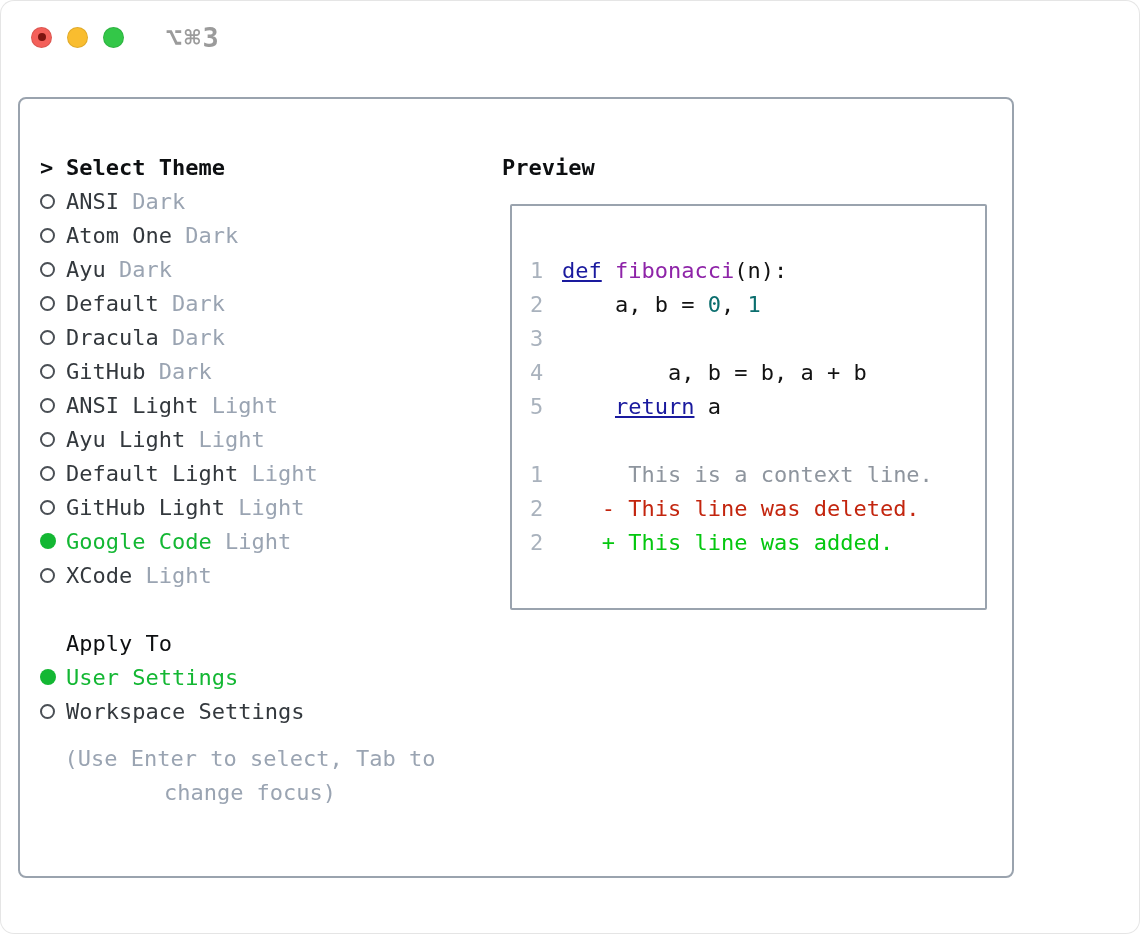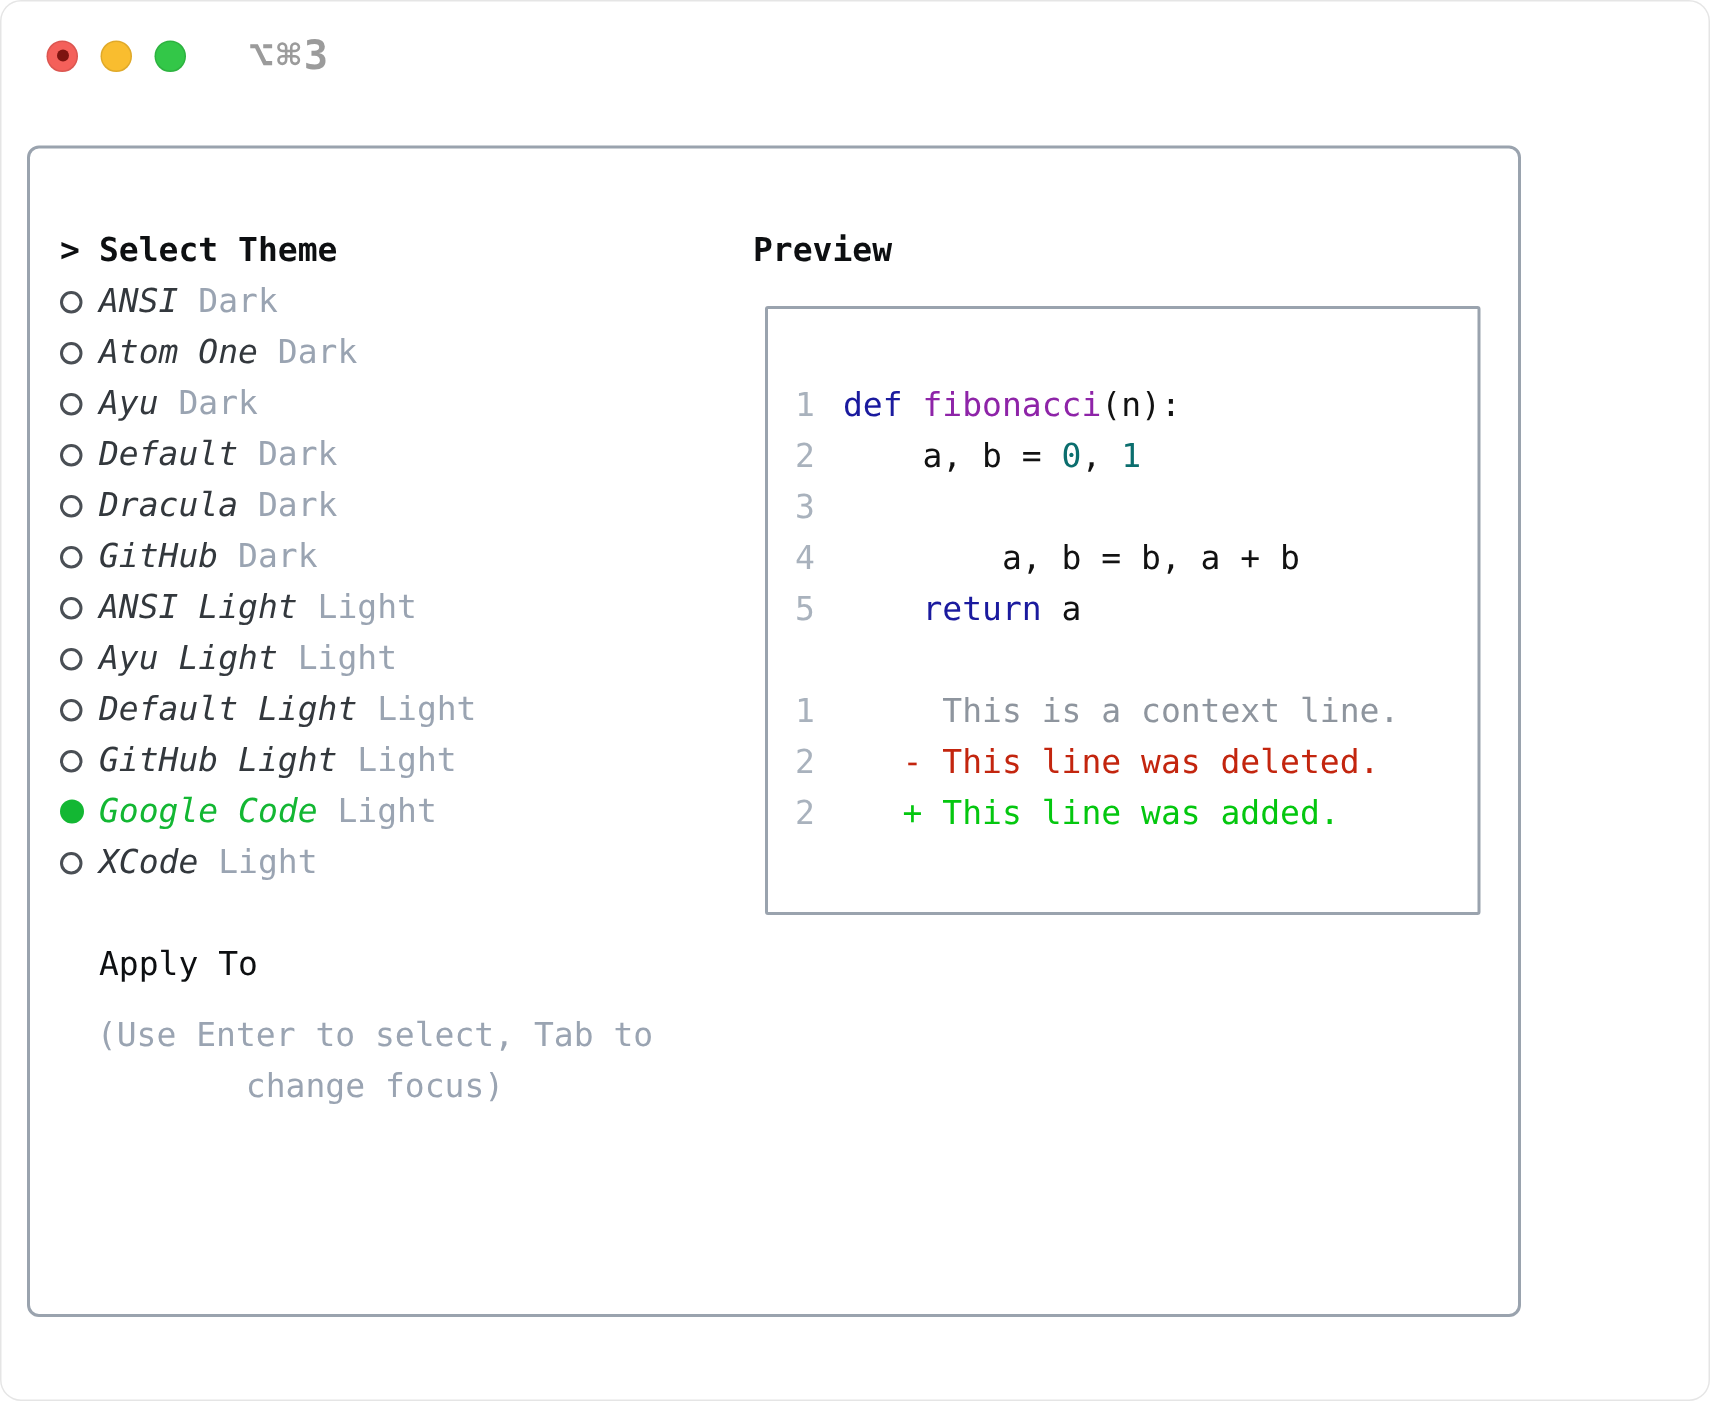--- a/index.html
+++ b/index.html
@@ -35,36 +35,36 @@
     border:2px solid var(--border-gray);border-radius:8px;background:#fff;
   }
   .col-left{position:absolute;left:20px;top:51px;width:430px;}
   .col-right{position:absolute;left:482px;top:51px;width:500px;}
   .row{display:flex;align-items:center;height:34px;font-size:22px;white-space:pre;}
   .marker{display:inline-flex;width:26px;flex:0 0 26px;align-items:center;}
   .radio{width:15px;height:15px;border-radius:50%;border:2px solid #4a4f55;display:inline-block;}
   .radio.sel{border:none;background:var(--accent-green);width:16px;height:16px;}
   .hdr-prefix{color:var(--heading-black);font-weight:bold;font-size:22px;}
   .hdr-label{color:var(--heading-black);font-weight:bold;}
-  .item-name{color:var(--text-dark);font-style:italic;}
+  .item-name{color:var(--text-dark);}
   .item-variant{color:var(--muted-gray);}
   .item.sel .item-name{color:var(--accent-green);}
   .section-gap{height:34px;}
   .apply-label{color:var(--heading-black);}
   .hint{margin-top:14px;color:var(--muted-gray);font-size:22px;line-height:34px;width:420px;text-align:center;}
   
   .preview-title{height:34px;display:flex;align-items:center;font-size:22px;font-weight:bold;color:var(--heading-black);text-align:right;}
   .preview-box{
     margin-left:8px;margin-top:20px;width:477px;height:406px;
     border:2px solid var(--border-gray);border-radius:2px;background:#fff;
     padding:47px 14px 0 18px;overflow:hidden;
   }
   .crow{display:flex;height:34px;align-items:center;font-size:22px;white-space:pre;}
   .ln{display:inline-block;width:32px;flex:0 0 32px;color:var(--line-number-gray);}
-  .tok-kw{color:var(--keyword-blue);}
+  .tok-kw{color:var(--keyword-blue);text-decoration:underline;}
   .tok-fn{color:var(--function-purple);}
   .tok-lit{color:var(--literal-teal);}
   .tok-pl{color:#121212;}
   .tok-ctx{color:var(--context-gray);text-align:center;}
   .tok-del{color:var(--deleted-red);}
   .tok-add{color:var(--added-green);}
 </style>
 </head>
 <body>
 
@@ -102,20 +102,24 @@
           <div class="row item"><span class="marker"><span class="radio"></span></span><span class="item-name">XCode</span><span class="item-variant"> Light</span></div>
         </div>
 
       <div class="section-gap"></div>
 
       <div class="row">
         <span class="marker"></span>
         <span class="apply-label">Apply To</span>
       </div>
 
+      <div id="apply-list">
+          <div class="row item sel"><span class="marker"><span class="radio sel"></span></span><span class="item-name">User Settings</span></div>
+          <div class="row item"><span class="marker"><span class="radio"></span></span><span class="item-name">Workspace Settings</span></div>
+        </div>
 
       <div class="hint">(Use Enter to select, Tab to change focus)</div>
     </div>
 
     <div class="col-right">
       <div class="preview-title">Preview</div>
       <div class="preview-box" id="preview-box">
           <div class="crow"><span class="ln">1</span><span class="code"><span class="tok-kw">def</span><span class="tok-pl"> </span><span class="tok-fn">fibonacci</span><span class="tok-pl">(n):</span></span></div>
           <div class="crow"><span class="ln">2</span><span class="code"><span class="tok-pl">    a, b = </span><span class="tok-lit">0</span><span class="tok-pl">, </span><span class="tok-lit">1</span></span></div>
           <div class="crow"><span class="ln">3</span></div>

